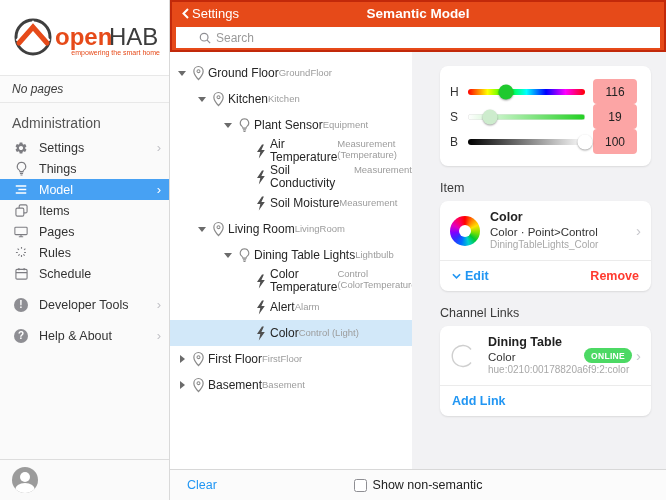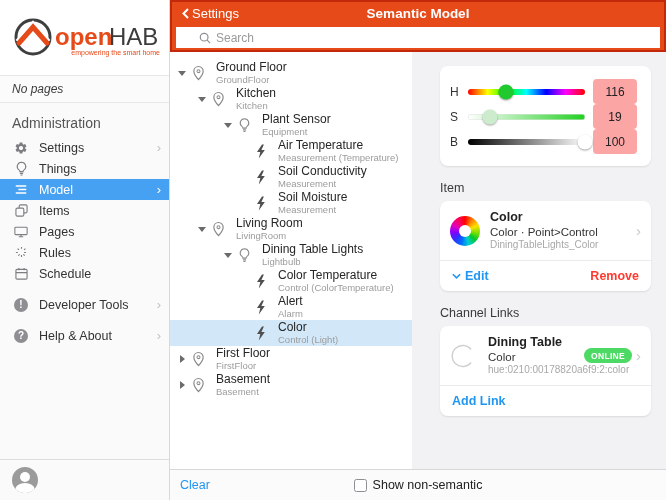--- a/index.html
+++ b/index.html
@@ -43,21 +43,21 @@
   .content { flex:1; display:flex; overflow:hidden; }
 
   
   .tree { width:242px; flex:0 0 242px; background:#fff; padding-top:8px; overflow:hidden; }
   .tnode { height:26px; display:flex; align-items:center; }
   .tnode.selected { background:#d2e8f9; }
   .tnode .arrow { width:12px; flex:0 0 12px; display:flex; justify-content:center; }
   .arrow .tri-exp { width:0; height:0; border-left:4.5px solid transparent; border-right:4.5px solid transparent; border-top:5.5px solid #6b6b6b; }
   .arrow .tri-col { width:0; height:0; border-top:4.5px solid transparent; border-bottom:4.5px solid transparent; border-left:5.5px solid #6b6b6b; }
   .tnode .nicon { width:20px; flex:0 0 20px; display:flex; justify-content:center; align-items:center; }
-  .tnode .ntext { margin-left:8px; display:flex; flex-direction:column; }
+  .tnode .ntext { margin-left:0; display:flex; flex-direction:row; }
   .ntitle { font-size:12px; color:#262626; line-height:13px; }
   .nsub { font-size:9.5px; color:#9c9c9c; line-height:11px; }
   .d1 { padding-left:6px; } .d2 { padding-left:26px; } .d3 { padding-left:52px; } .d4 { padding-left:80px; }
 
   
   .details { flex:1; background:#f2f2f4; padding:14px 15px 0 28px; overflow:hidden; }
   .card { background:#fff; border-radius:8px; box-shadow:0 1px 2px rgba(0,0,0,0.10); width:211px; }
   .hsb-card { padding:13px 14px 12px 10px; }
   .slider-row { display:flex; align-items:center; height:25px; }
   .slider-label { width:14px; font-size:12px; color:#333; flex:0 0 14px; }
@@ -80,21 +80,21 @@
   .card-footer { border-top:1px solid #ebebeb; padding:8px 12px; display:flex; align-items:center; justify-content:space-between; }
   .link-blue { color:#2196f3; font-size:12.5px; font-weight:bold; display:flex; align-items:center; gap:4px; }
   .link-red { color:#ff3b30; font-size:12.5px; font-weight:bold; }
   .color-wheel { width:30px; height:30px; border-radius:50%; background:conic-gradient(#f00,#ff8000,#ffe000,#7fe000,#00c830,#00cfcf,#0070ff,#3030ff,#8000ff,#e000c0,#ff0060,#f00); position:relative; margin-right:10px; flex:0 0 30px; }
   .color-wheel::after { content:""; position:absolute; left:9px; top:9px; width:12px; height:12px; border-radius:50%; background:#fff; }
   .c-icon { width:28px; height:28px; margin-right:10px; flex:0 0 28px; }
   .online-badge { background:#4cd964; color:#fff; font-size:8.5px; font-weight:bold; padding:2.5px 7px; border-radius:9px; letter-spacing:0.3px; margin-left:6px; }
 
   
   .bottombar { height:31px; flex:0 0 31px; background:#fbfbfb; border-top:1px solid #d8d8d8; display:flex; align-items:center; justify-content:center; position:relative; }
-  .clear-link { position:absolute; left:10px; color:#2196f3; font-size:12.5px; }
+  .clear-link { position:absolute; left:17px; color:#2196f3; font-size:12.5px; }
   .cb-group { display:flex; align-items:center; }
   .checkbox { width:13px; height:13px; border:1.5px solid #8e8e93; border-radius:2.5px; background:#fff; margin-right:6px; }
   .cb-label { font-size:12.5px; color:#222; }
 
   svg { display:block; }
 </style>
 </head>
 <body>
 
 <div class="app">

